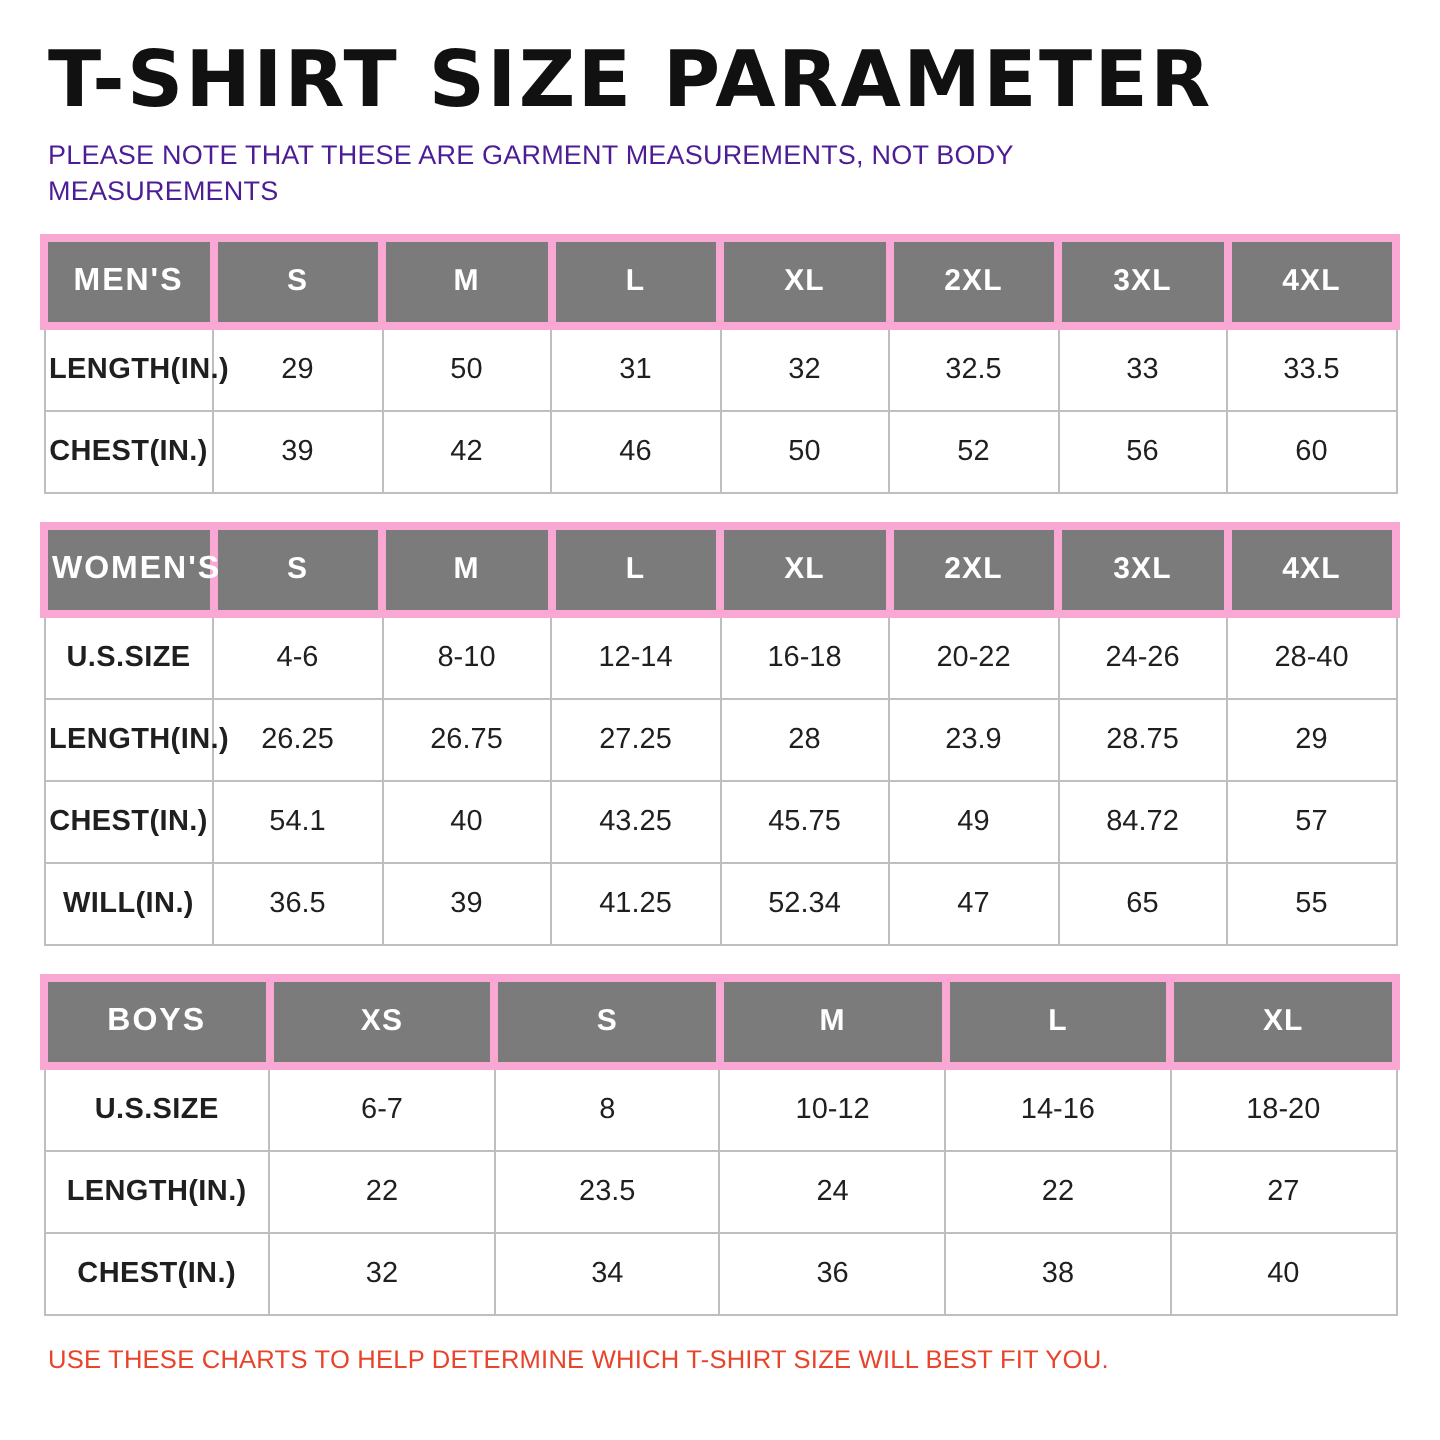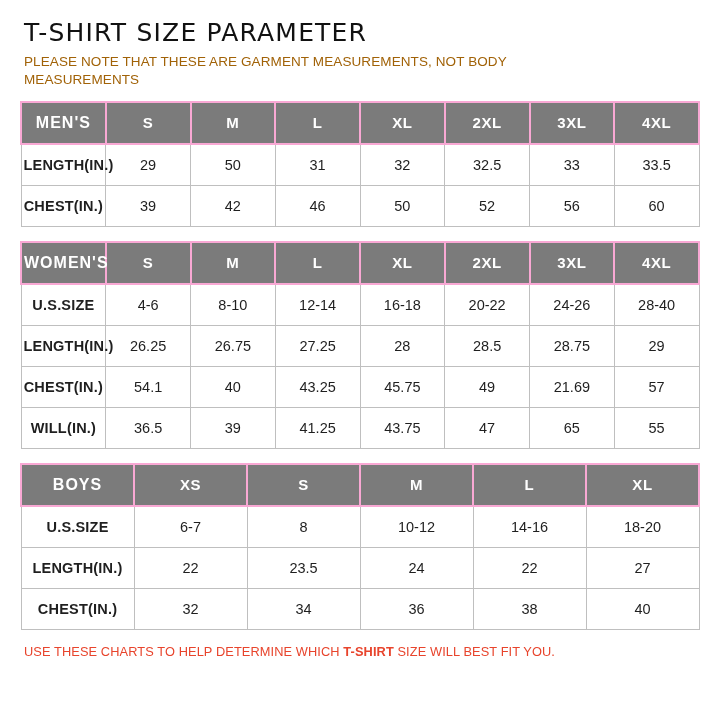--- a/index.html
+++ b/index.html
@@ -15,29 +15,29 @@
     overflow: hidden;
   }
   .page {
     width: 720px;
     height: 720px;
     box-sizing: border-box;
     padding: 16px 20px 10px 20px;
     position: relative;
   }
   .title {
-    font-size: 25px;
-    font-weight: normal;
+    font-size: 39px;
+    font-weight: bold;
     letter-spacing: 1.2px;
     color: #111111;
     margin: 2px 0 6px 4px;
     font-family: "DejaVu Sans", sans-serif;
   }
   .note-top {
-    color: #a16207;
+    color: #4c1d95;
     font-size: 13.5px;
     line-height: 1.32;
     margin: 0 0 12px 4px;
     max-width: 540px;
     letter-spacing: 0.1px;
   }
   table.size-table {
     border-collapse: collapse;
     width: 680px;
     margin: 0 0 14px 0;
@@ -52,39 +52,39 @@
     height: 40px;
     padding: 0 2px;
     background: #ffffff;
   }
   table.size-table thead td {
     background: #7b7b7b;
     color: #ffffff;
     font-weight: bold;
     letter-spacing: 0.6px;
     font-size: 15px;
-    border: 2px solid #f9a8d4;
+    border: 4px solid #f9a8d4;
   }
   table.size-table thead td.head-label {
     font-size: 16px;
     letter-spacing: 1px;
   }
   table.size-table tbody td.row-label {
     font-weight: bold;
     font-size: 14.5px;
     letter-spacing: 0.2px;
   }
   .note-bottom {
     color: #e8442c;
     font-size: 12.8px;
     letter-spacing: 0.1px;
     margin: 6px 0 0 4px;
   }
   .note-bottom b {
-    font-weight: bold;
+    font-weight: normal;
   }
 </style>
 </head>
 <body>
 
 <div class="page">
 
   <div class="title">T-SHIRT SIZE PARAMETER</div>
 
   <div class="note-top">PLEASE NOTE THAT THESE ARE GARMENT MEASUREMENTS, NOT BODY MEASUREMENTS</div>
@@ -149,40 +149,40 @@
         <td>20-22</td>
         <td>24-26</td>
         <td>28-40</td>
       </tr>
       <tr>
         <td class="row-label">LENGTH(IN.)</td>
         <td>26.25</td>
         <td>26.75</td>
         <td>27.25</td>
         <td>28</td>
-        <td>28.5</td>
+        <td>23.9</td>
         <td>28.75</td>
         <td>29</td>
       </tr>
       <tr>
         <td class="row-label">CHEST(IN.)</td>
         <td>54.1</td>
         <td>40</td>
         <td>43.25</td>
         <td>45.75</td>
         <td>49</td>
-        <td>21.69</td>
+        <td>84.72</td>
         <td>57</td>
       </tr>
       <tr>
         <td class="row-label">WILL(IN.)</td>
         <td>36.5</td>
         <td>39</td>
         <td>41.25</td>
-        <td>43.75</td>
+        <td>52.34</td>
         <td>47</td>
         <td>65</td>
         <td>55</td>
       </tr>
     </tbody>
   </table>
 
   <table class="size-table">
     <thead>
       <tr>

